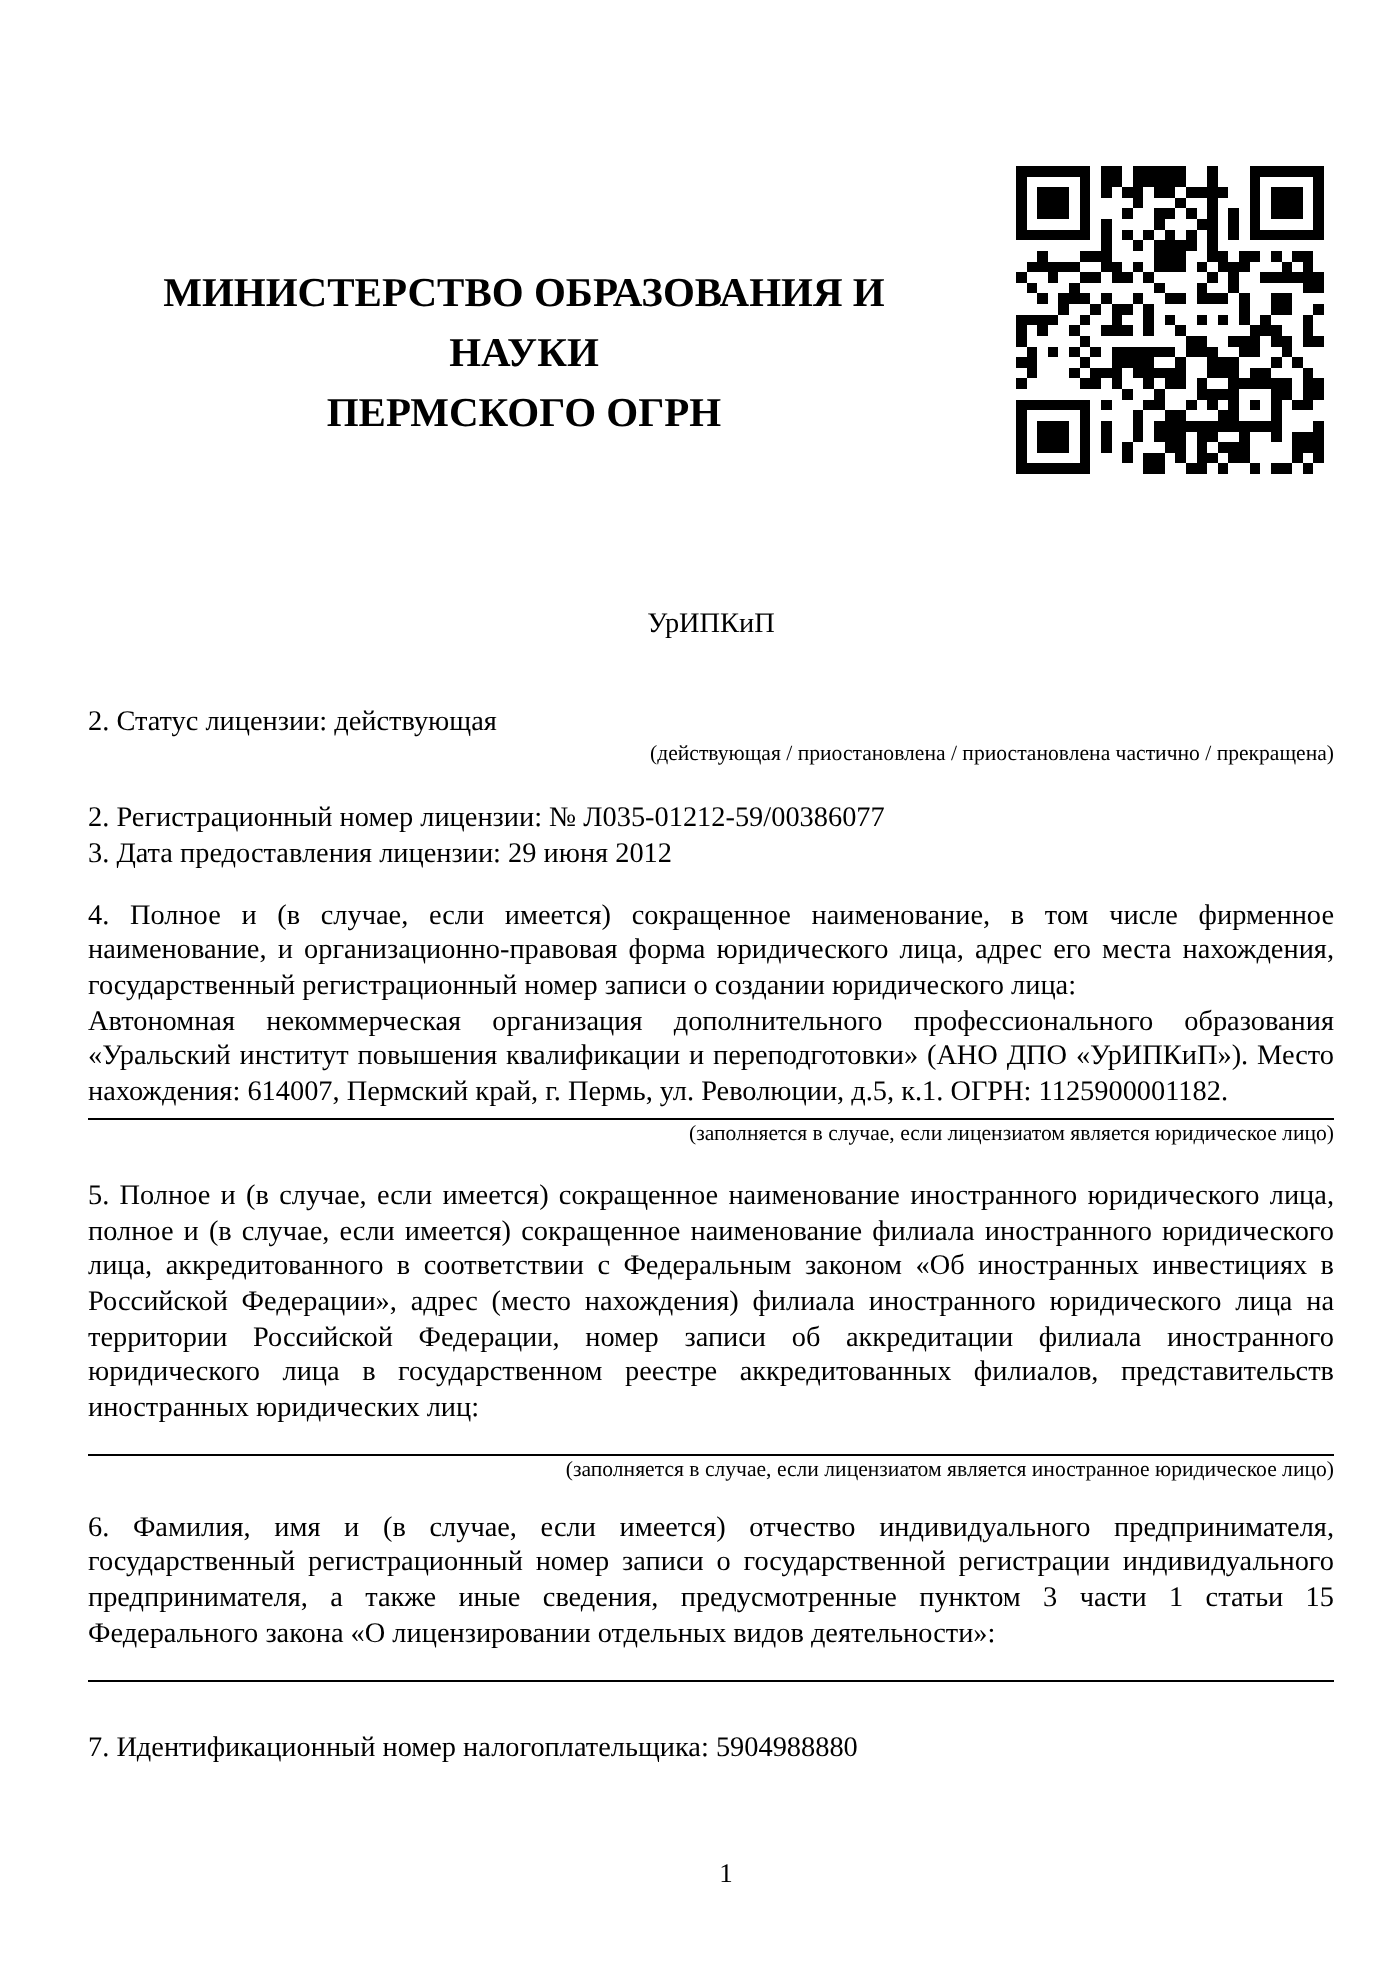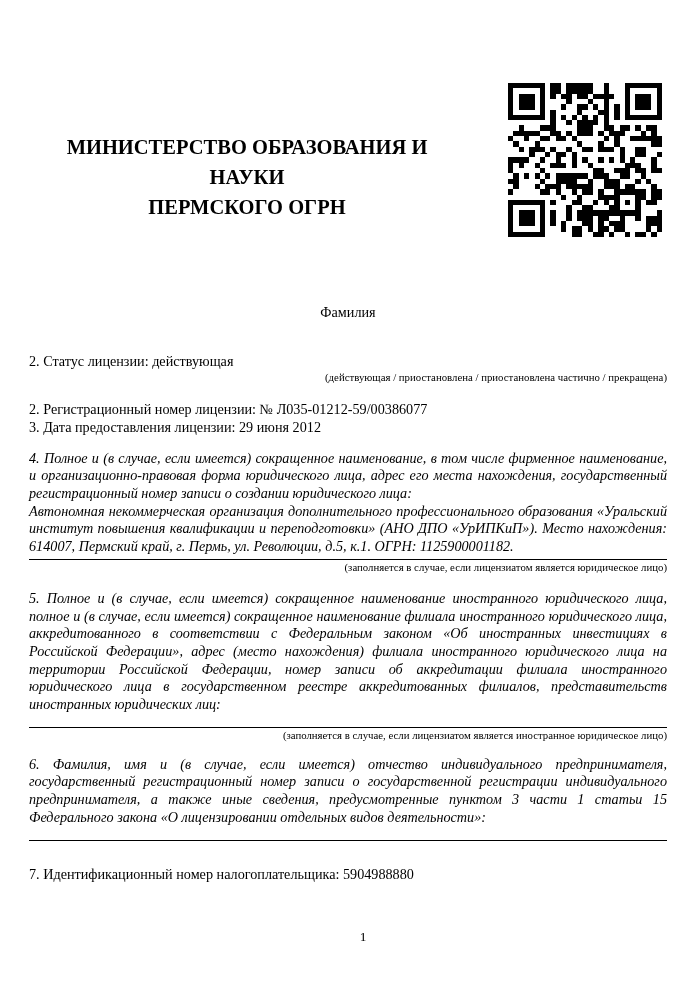--- a/index.html
+++ b/index.html
@@ -5,42 +5,42 @@
   html, body {
     margin: 0; padding: 0; background: #ffffff;
   }
   .page {
     position: relative;
     width: 700px; height: 989px;
     background: #ffffff;
     color: #000000;
     font-family: "Liberation Serif", "DejaVu Serif", serif;
     box-sizing: border-box;
-    padding: 0 33px 0 29px;
+    padding: 0 33px 0 44px;
     overflow: hidden;
   }
   .header-wrap { position: relative; height: 237px; }
   .ministry {
     position: absolute; left: 0; top: 132px;
     width: 436px; text-align: center;
   }
   .ministry-title {
     font-weight: bold; font-size: 20.5px; line-height: 30px;
   }
   .ministry-caption { font-size: 10.8px; line-height: 13px; margin-top: 4px; }
   .qr {
     position: absolute; top: 83px; right: 5px;
     width: 154px; height: 154px;
   }
   .title-block {
     margin-top: 66px; text-align: center;
     font-size: 14.2px; line-height: 19.5px;
   }
   .item { font-size: 14.2px; line-height: 17.7px; }
-  .para { text-align: justify; font-style: italic; }
+  .para { text-align: justify; }
   .underlined { border-bottom: 1.8px solid #000; padding-bottom: 3px; }
   .blank-line { height: 13px; border-bottom: 1.8px solid #000; }
   .note {
     font-size: 10.8px; line-height: 13px;
     text-align: right; margin-top: 1px;
   }
   .mt-item1 { margin-top: 30px; }
   .mt-item2 { margin-top: 17px; }
   .mt-item3 { }
   .mt-item4 { margin-top: 13px; }
@@ -468,21 +468,21 @@
           <rect x="17" y="28" width="1" height="1"></rect>
           <rect x="19" y="28" width="1" height="1"></rect>
           <rect x="22" y="28" width="1" height="1"></rect>
           <rect x="24" y="28" width="1" height="1"></rect>
           <rect x="25" y="28" width="1" height="1"></rect>
           <rect x="27" y="28" width="1" height="1"></rect>
         </svg></div>
   </div>
 
   <div class="title-block">
-    <div>Фамилия</div>
+    <div>УрИПКиП</div>
   </div>
 
   <div class="item mt-item1">
     <div>2. Статус лицензии: действующая</div>
     <div class="note">(действующая / приостановлена / приостановлена частично / прекращена)</div>
   </div>
 
   <div class="item mt-item2">
     <div>2. Регистрационный номер лицензии: № Л035-01212-59/00386077</div>
   </div>

